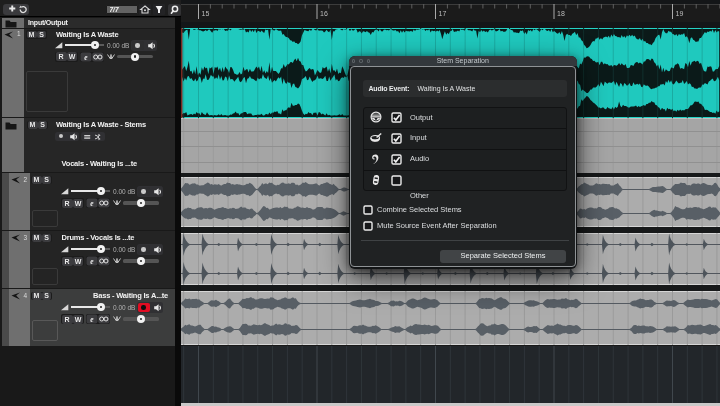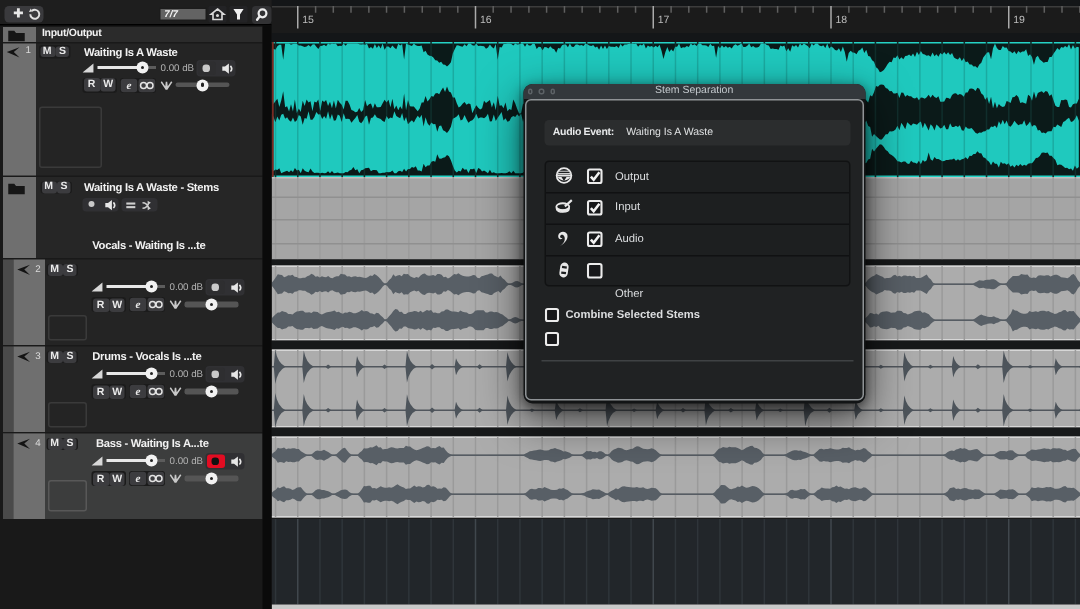--- a/index.html
+++ b/index.html
@@ -559,21 +559,21 @@
     <div class="abs" style="left:2px;top:289px;width:173px;height:57px;background:#3c3d3d;"></div>
     <div class="abs" style="left:2px;top:289px;width:6.5px;height:57px;background:#4a4a4a;"></div>
     <div class="abs" style="left:8.5px;top:289px;width:21.5px;height:57px;background:#6f6f6f;"></div>
     <svg class="abs" style="left:10.5px;top:292px;" width="10" height="8">
       <path d="M0.5 3.6 9 0.5 5.2 3.6 9 7.4 4 5.2Z" fill="#141414"></path>
     </svg>
     <div class="abs num" style="left:23.5px;top:291.5px;">4</div>
     <div class="abs" style="left:31px;top:291.5px;width:21px;height:8.5px;background:#1b1b1b;border-radius:2px;"></div>
     <div class="abs btn" style="left:31.5px;top:292.0px;width:10px;height:7.5px;font-size:7px;line-height:7.5px;">M</div>
     <div class="abs btn" style="left:41.8px;top:292.0px;width:9.7px;height:7.5px;font-size:7px;line-height:7.5px;">S</div>
-    <div class="abs tname" style="left:47px;top:291px;height:9px;line-height:9px;padding-left:17px;">Bass - Waiting Is A...te</div>
+    <div class="abs tname" style="left:76px;top:291px;height:9px;line-height:9px;padding-left:17px;">Bass - Waiting Is A...te</div>
     <svg class="abs" style="left:61px;top:303.7px;" width="8" height="7">
       <path d="M0 6.3 L7.3 6.3 7.3 0.3Z" fill="#d8d8d8"></path>
     </svg>
     <div class="abs" style="left:71px;top:306.2px;width:30px;height:2px;background:#e8e8e8;"></div>
     <div class="abs" style="left:101px;top:306.2px;width:9px;height:2px;background:#5c5c5c;"></div>
     <div class="abs" style="left:97px;top:303.2px;width:8px;height:8px;background:#f2f2f2;border-radius:50%;"></div>
     <div class="abs" style="left:99.5px;top:305.7px;width:2.6px;height:2.6px;background:#222;border-radius:50%;"></div>
     <div class="abs db" style="left:113px;top:302.5px;height:9.5px;line-height:9.5px;">0.00 dB</div>
     <div class="abs grp" style="left:137px;top:302.0px;width:26px;height:10.5px;"></div>
     <div class="abs" style="left:137.5px;top:302.5px;width:12px;height:9.5px;background:#e20c22;border-radius:2px;"></div>
@@ -656,17 +656,19 @@
         <rect x="3.4" y="7.2" width="3.2" height="1.5" fill="#1d1f20"></rect>
       </g>
     </svg>
     <svg class="abs" style="left:390.5px;top:174.64999999999998px;" width="11" height="11">
       <rect x="1" y="1" width="9" height="9" rx="1.2" fill="#17181a" stroke="#ececec" stroke-width="1.4"></rect>
     </svg>
     <div class="abs" style="left:410px;top:175.1px;height:10px;line-height:10px;color:#dcdee0;font-size:7.5px;margin-top:16px;">Other</div>
     <svg class="abs" style="left:362.5px;top:204.5px;" width="10" height="10">
       <rect x="1" y="1" width="8" height="8" rx="1.2" fill="#17181a" stroke="#ececec" stroke-width="1.4"></rect>
     </svg>
-    <div class="abs" style="left:377px;top:204.5px;height:10px;line-height:10px;color:#dcdee0;font-size:7.5px;font-weight:bold;">Combine Selected Stems</div>
+    <div class="abs" style="left:377px;top:204.5px;height:10px;line-height:10px;color:#dcdee0;font-size:7.5px;">Combine Selected Stems</div>
     <svg class="abs" style="left:362.5px;top:221px;" width="10" height="10">
       <rect x="1" y="1" width="8" height="8" rx="1.2" fill="#17181a" stroke="#ececec" stroke-width="1.4"></rect>
     </svg>
+    <div class="abs" style="left:377px;top:221px;height:10px;line-height:10px;color:#dcdee0;font-size:7.5px;">Mute Source Event After Separation</div>
     <div class="abs" style="left:361px;top:239.5px;width:208px;height:1px;background:#3f4244;"></div>
+    <div class="abs" style="left:440px;top:250px;width:126px;height:12.5px;background:#414446;border-radius:3px;color:#eceeef;font-size:7.5px;line-height:12.5px;text-align:center;">Separate Selected Stems</div>
   </div>
 </body></html>

